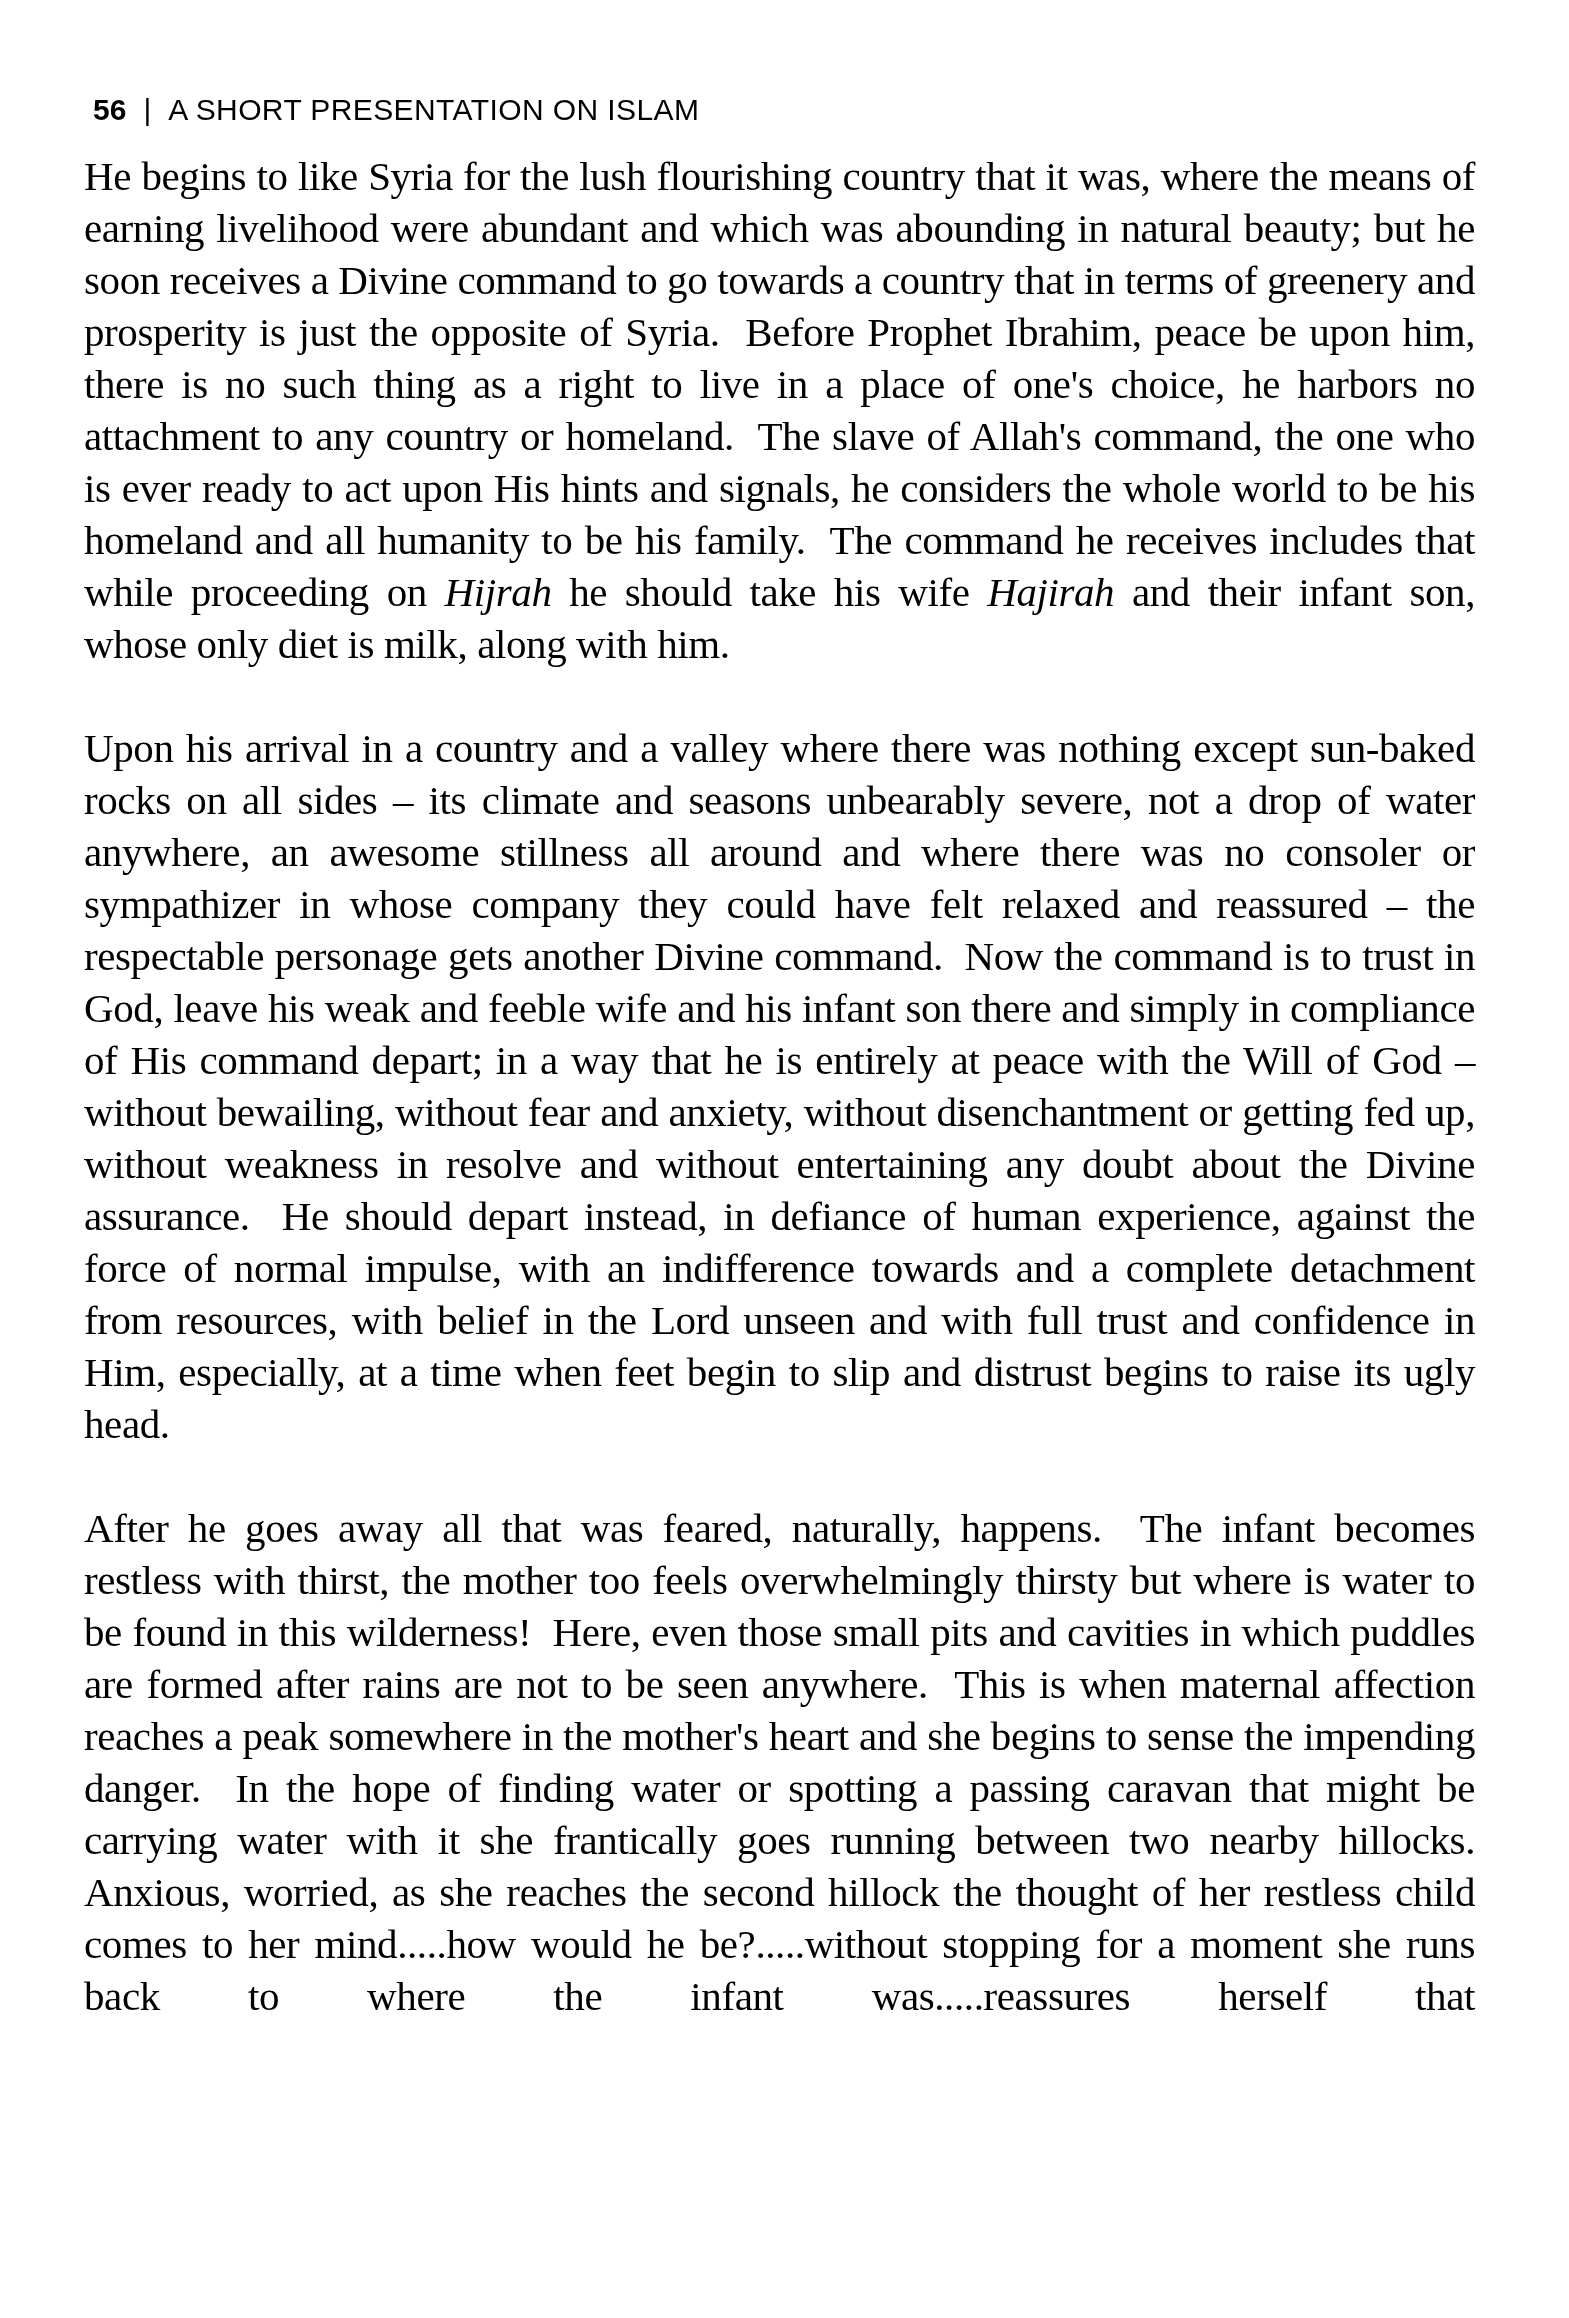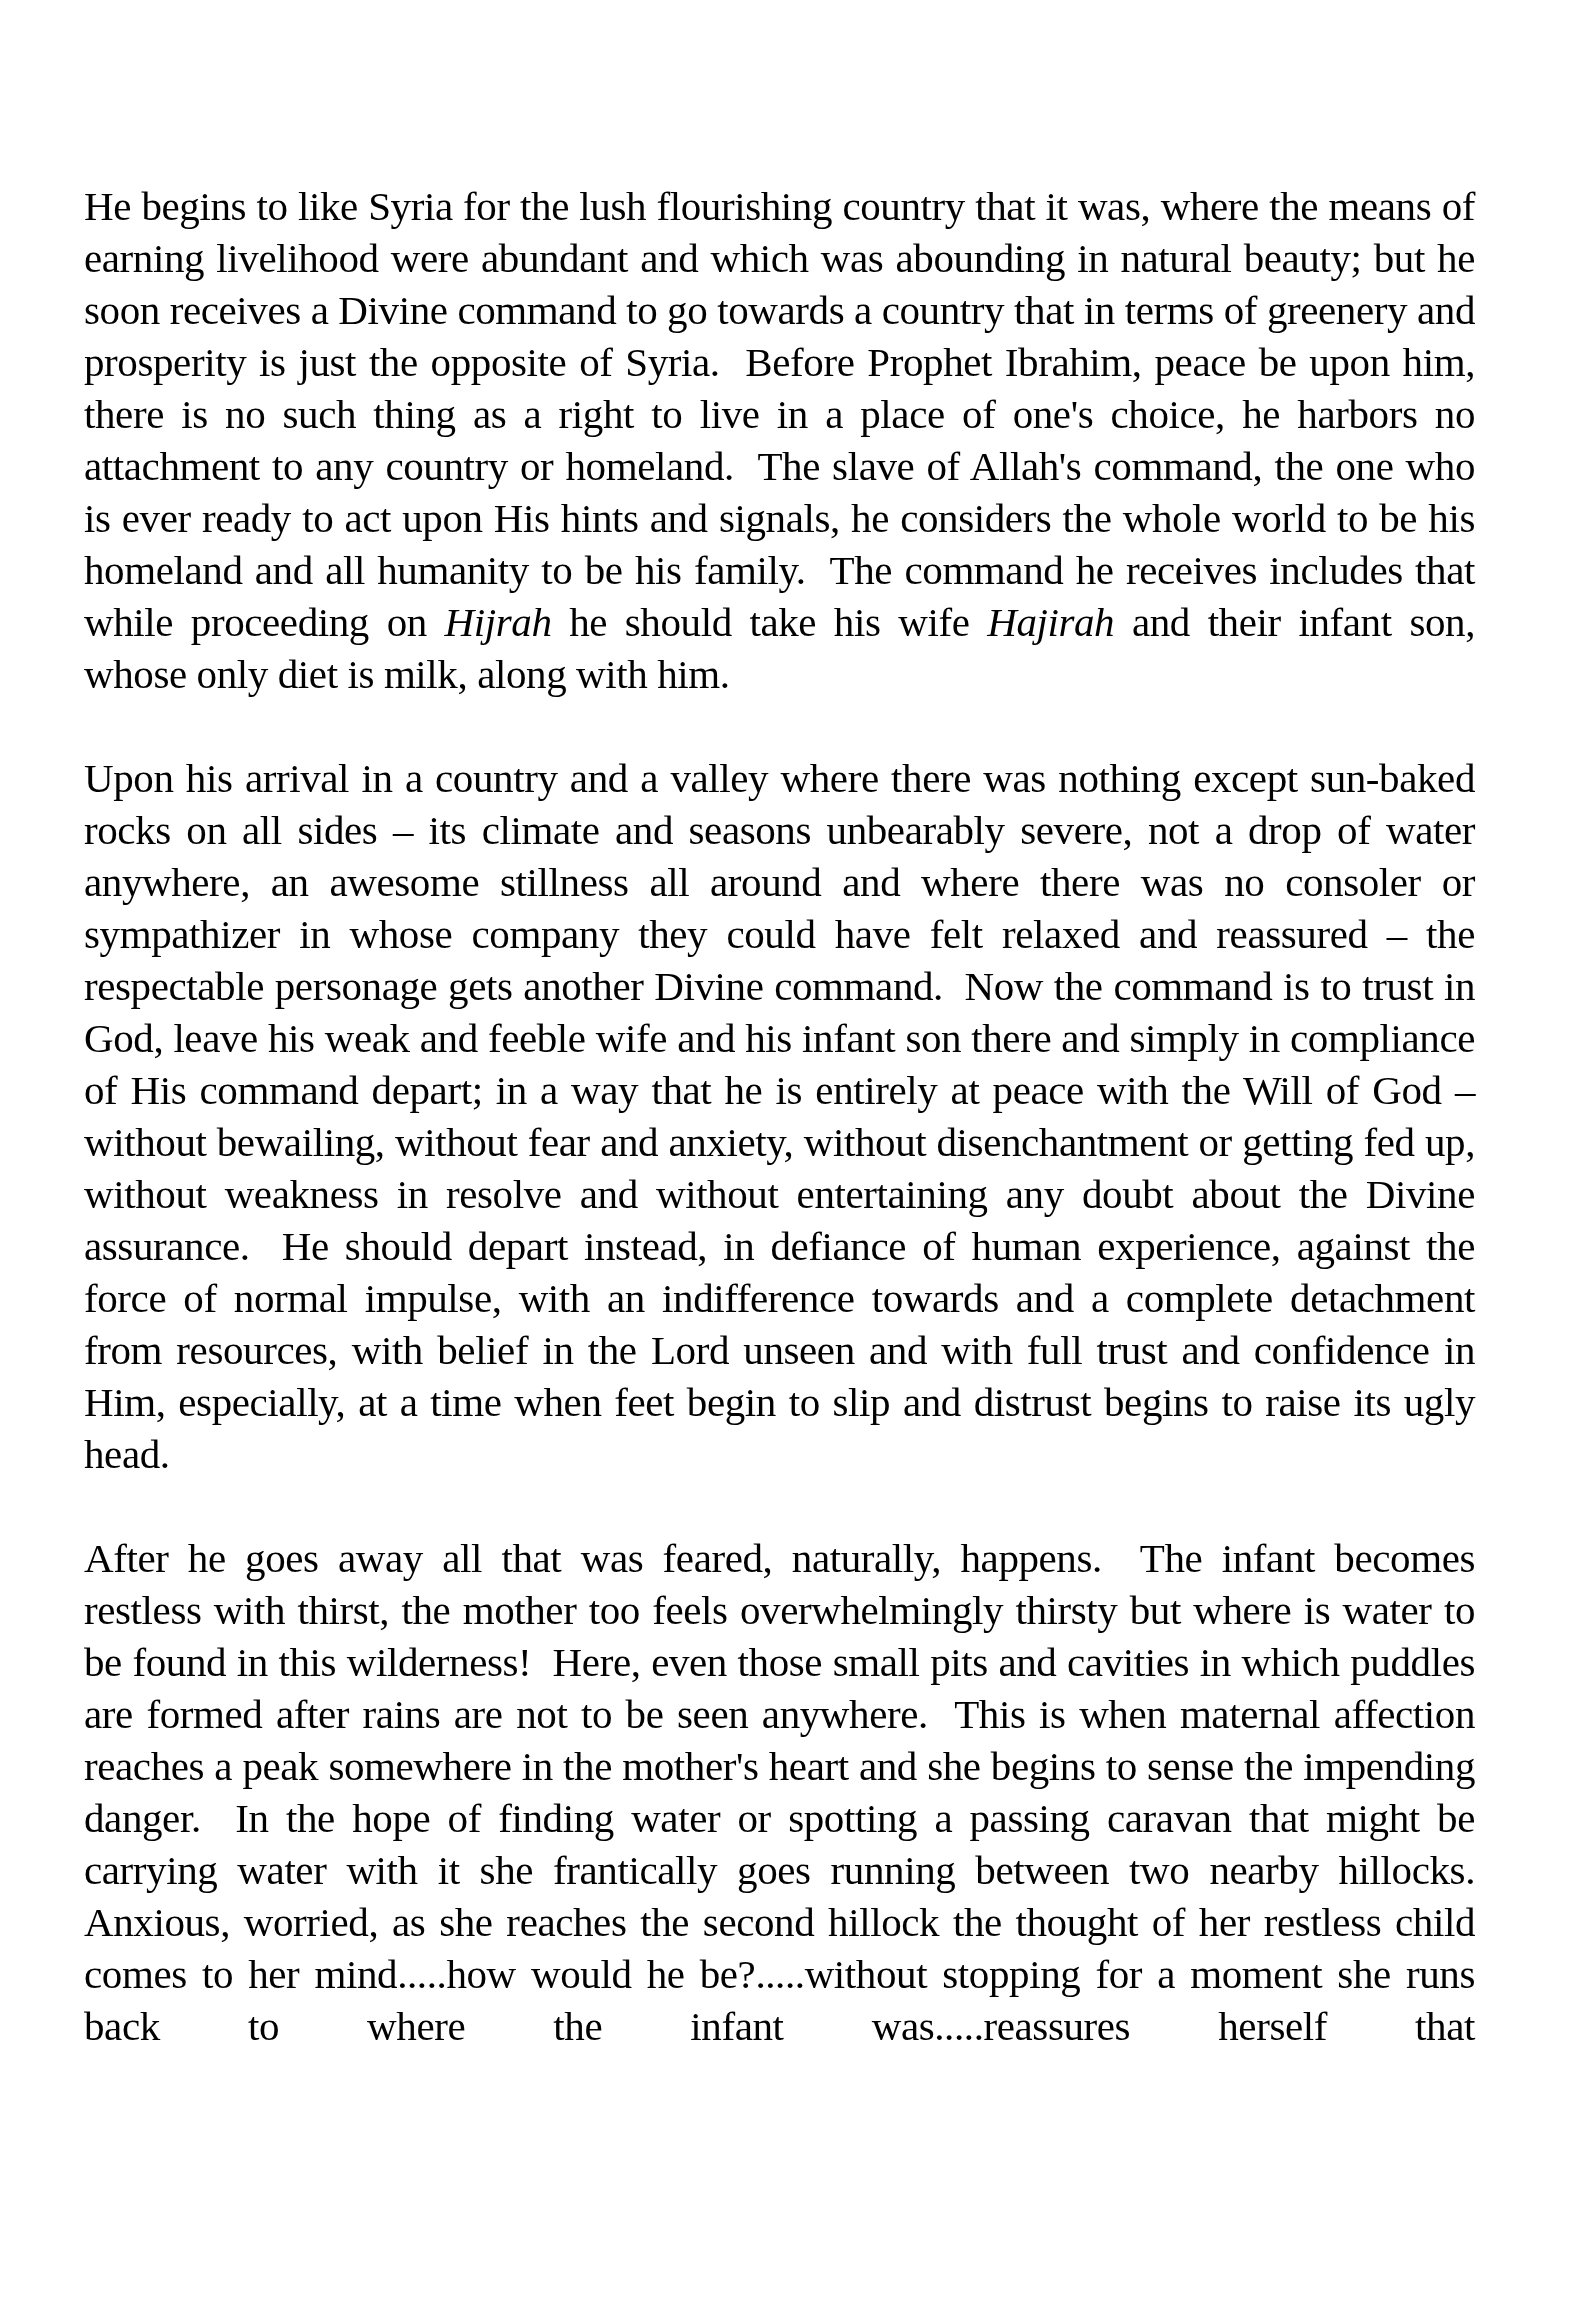--- a/index.html
+++ b/index.html
@@ -32,21 +32,21 @@
     font-weight: 400;
     margin: 0 17px;
   }
   .running-title {
     font-weight: 400;
     letter-spacing: 0.4px;
   }
   .body-text {
     position: absolute;
     left: 84px;
-    top: 180px;
+    top: 150px;
     width: 1391px;
     font-family: "Liberation Serif", "DejaVu Serif", serif;
     font-size: 41px;
     line-height: 52px;
     letter-spacing: -0.4px;
     text-align: justify;
     color: #000000;
     hyphens: none;
   }
   .para {
@@ -60,19 +60,22 @@
     text-align-last: justify;
   }
   .para i {
     font-style: italic;
   }
 </style>
 </head>
 <body>
 
 <div class="page">
+  <header class="header">
+    <span class="pagenum">56</span><span class="sep">|</span><span class="running-title">A SHORT PRESENTATION ON ISLAM</span>
+  </header>
   <main class="body-text">
       <p class="para"><span>He begins to like Syria for the lush flourishing country that it was, where the means of earning livelihood were abundant and which was abounding in natural beauty; but he soon receives a Divine command to go towards a country that in terms of greenery and prosperity is just the opposite of Syria.  Before Prophet Ibrahim, peace be upon him, there is no such thing as a right to live in a place of one's choice, he harbors no attachment to any country or homeland.  The slave of Allah's command, the one who is ever ready to act upon His hints and signals, he considers the whole world to be his homeland and all humanity to be his family.  The command he receives includes that while proceeding on </span><i>Hijrah</i><span> he should take his wife </span><i>Hajirah</i><span> and their infant son, whose only diet is milk, along with him.</span></p>
       <p class="para"><span>Upon his arrival in a country and a valley where there was nothing except sun-baked rocks on all sides – its climate and seasons unbearably severe, not a drop of water anywhere, an awesome stillness all around and where there was no consoler or sympathizer in whose company they could have felt relaxed and reassured – the respectable personage gets another Divine command.  Now the command is to trust in God, leave his weak and feeble wife and his infant son there and simply in compliance of His command depart; in a way that he is entirely at peace with the Will of God – without bewailing, without fear and anxiety, without disenchantment or getting fed up, without weakness in resolve and without entertaining any doubt about the Divine assurance.  He should depart instead, in defiance of human experience, against the force of normal impulse, with an indifference towards and a complete detachment from resources, with belief in the Lord unseen and with full trust and confidence in Him, especially, at a time when feet begin to slip and distrust begins to raise its ugly head.</span></p>
       <p class="para continues"><span>After he goes away all that was feared, naturally, happens.  The infant becomes restless with thirst, the mother too feels overwhelmingly thirsty but where is water to be found in this wilderness!  Here, even those small pits and cavities in which puddles are formed after rains are not to be seen anywhere.  This is when maternal affection reaches a peak somewhere in the mother's heart and she begins to sense the impending danger.  In the hope of finding water or spotting a passing caravan that might be carrying water with it she frantically goes running between two nearby hillocks.  Anxious, worried, as she reaches the second hillock the thought of her restless child comes to her mind.....how would he be?.....without stopping for a moment she runs back to where the infant was.....reassures herself that</span></p>
     </main>
 </div>
 
 
 </body></html>

